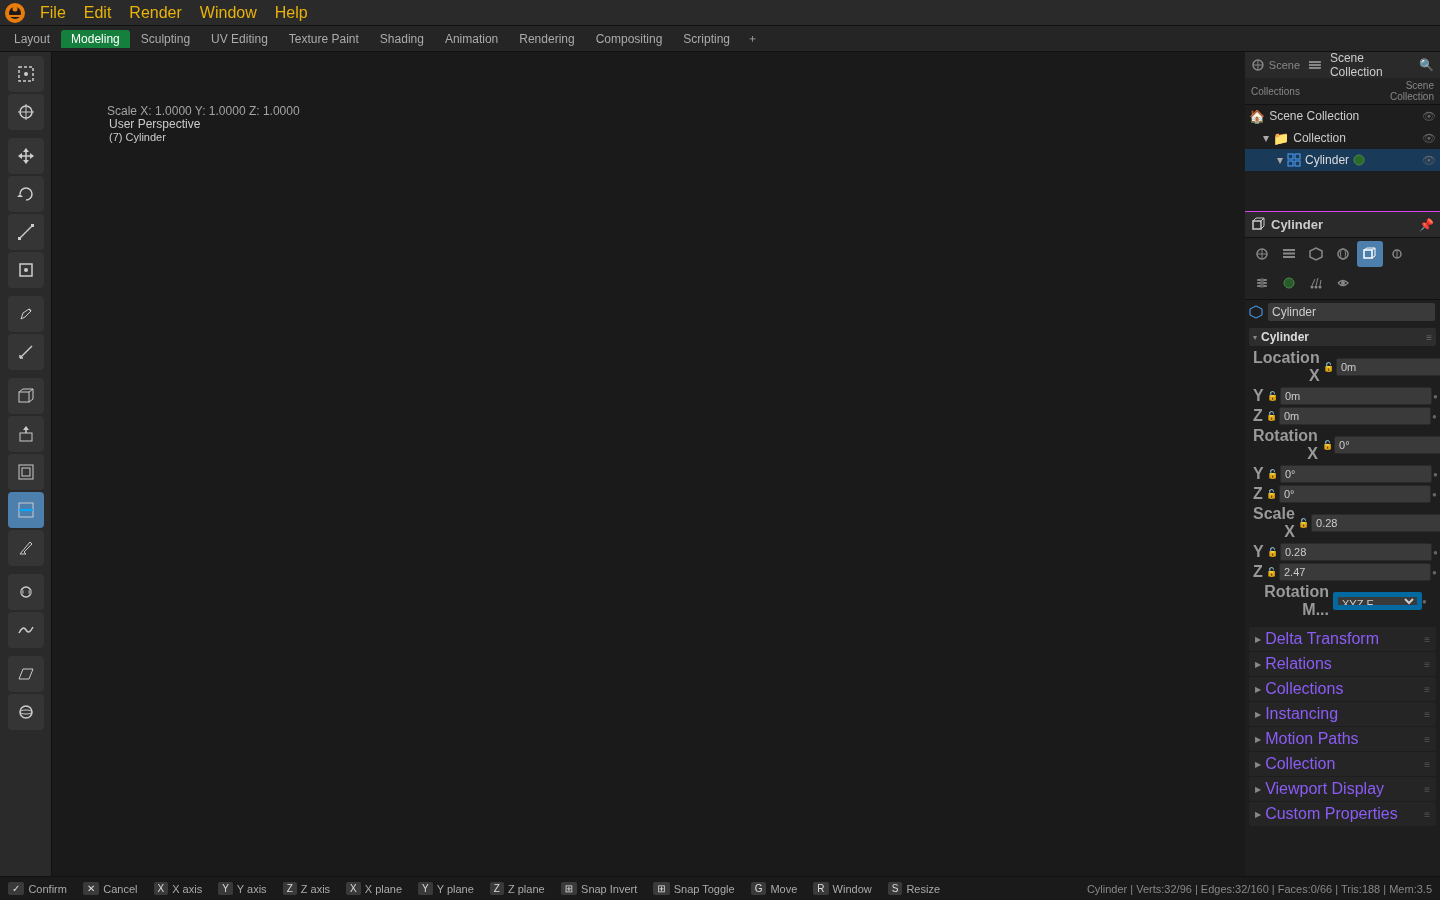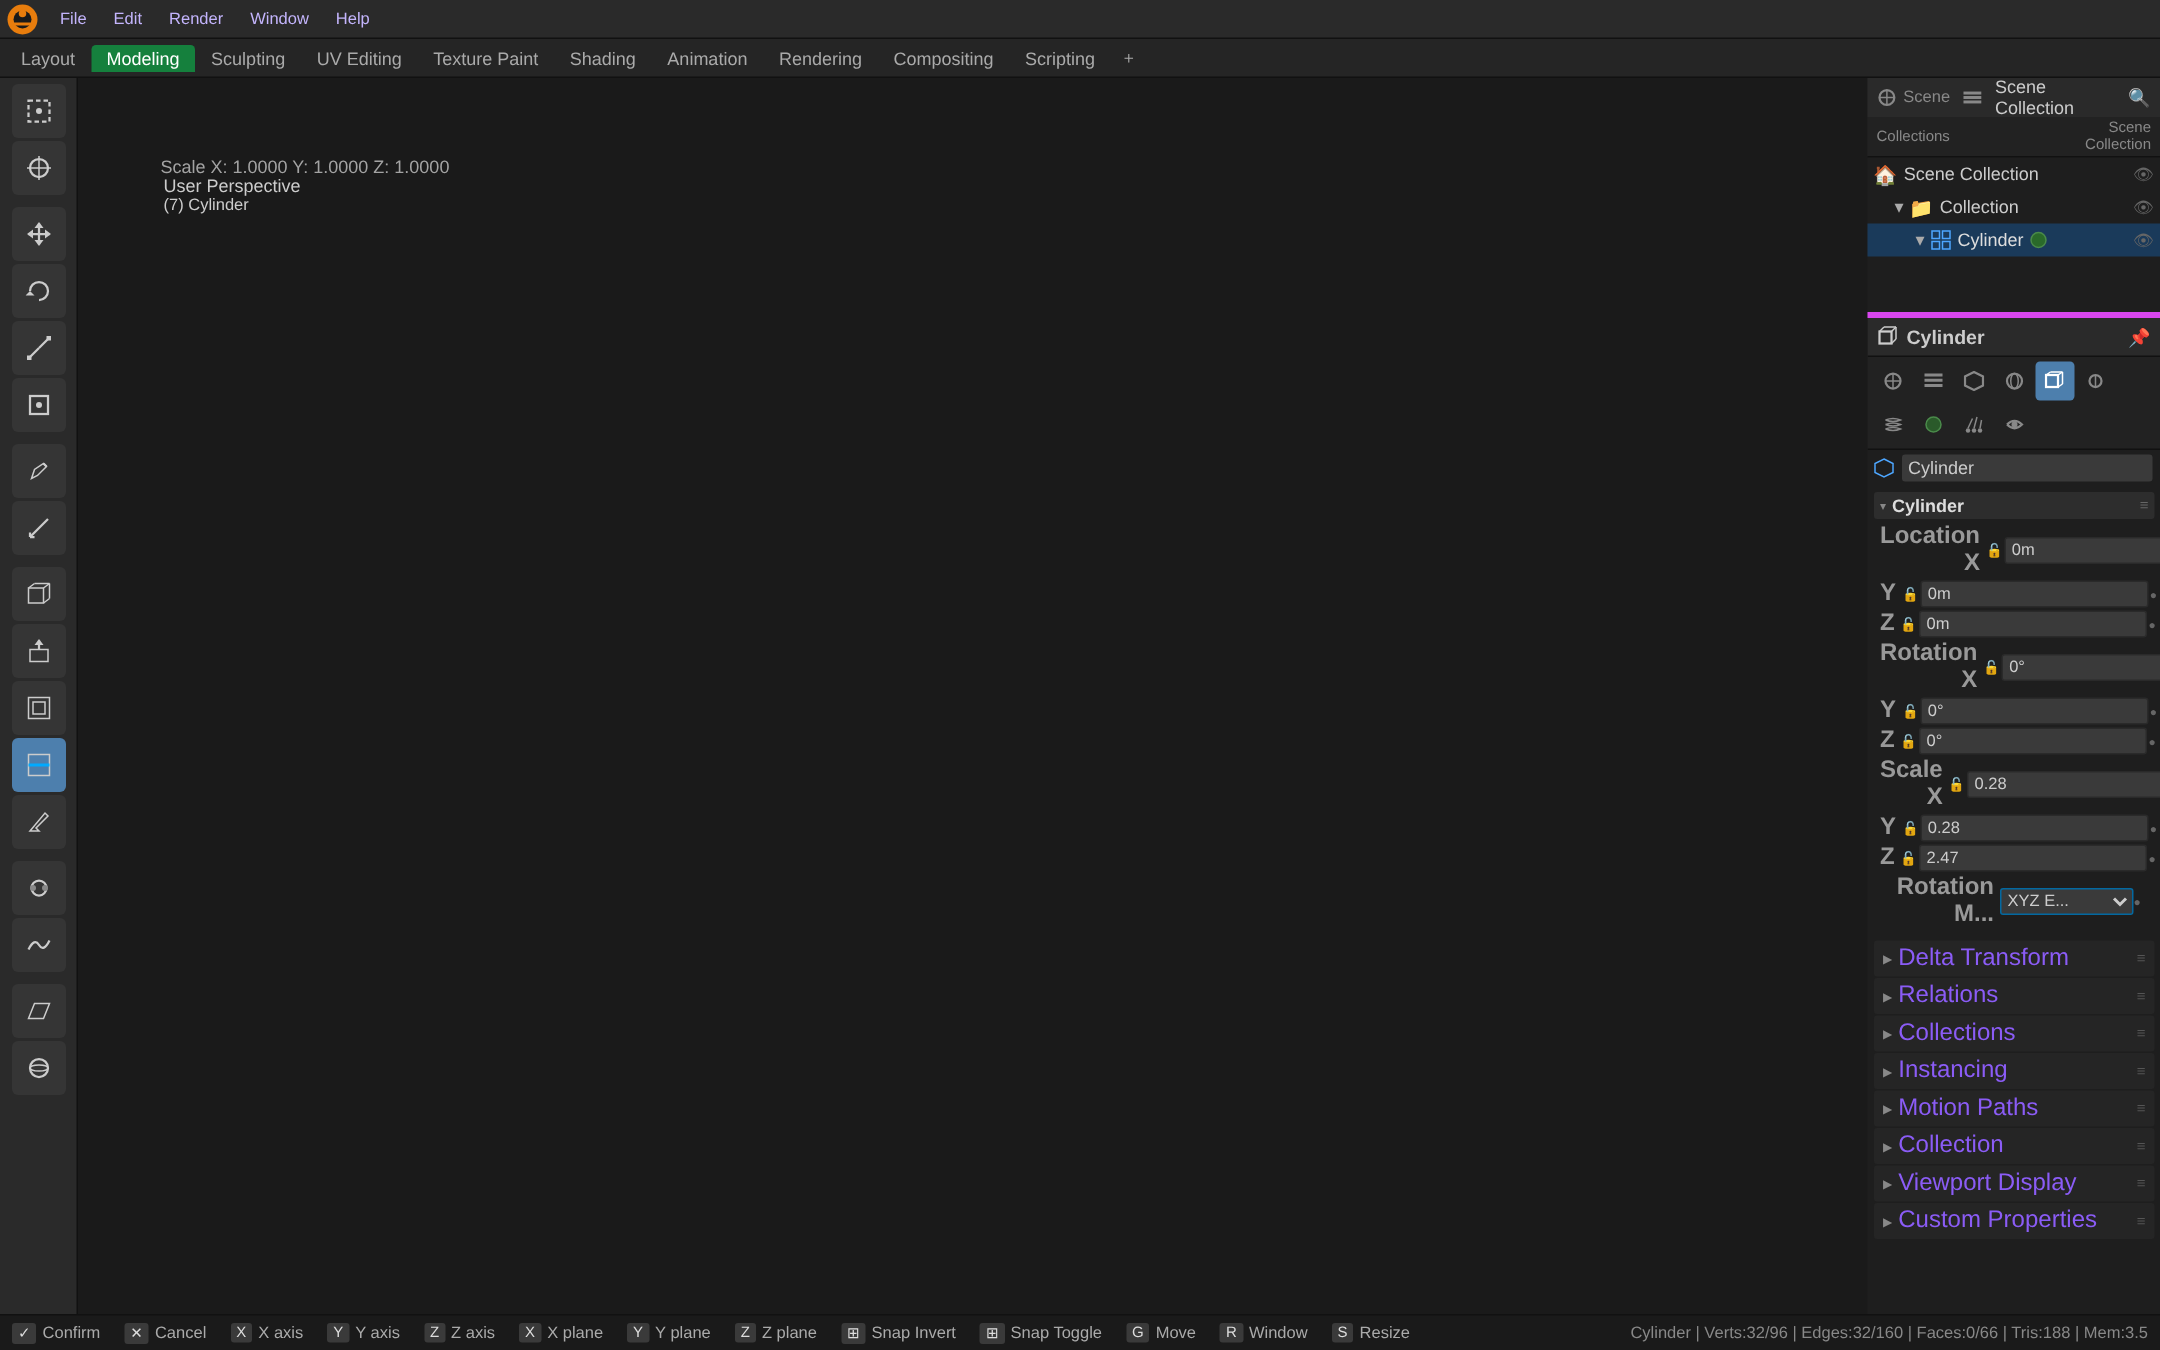--- a/index.html
+++ b/index.html
@@ -23,24 +23,24 @@
       padding: 0 4px;
       gap: 2px;
     }
     .menu-logo {
       width: 22px;
       height: 22px;
       margin-right: 4px;
     }
     .menu-item {
       padding: 2px 8px;
-      color: #c4b5fd;
+      color: #eab308;
       cursor: pointer;
       border-radius: 3px;
-      font-size: 11px;
+      font-size: 16px;
     }
 
     
     #workspace-tabs {
       display: flex;
       align-items: center;
       height: 26px;
       background: #252525;
       border-bottom: 1px solid #111;
       padding: 0 4px;
@@ -163,21 +163,21 @@
     #props-content {
       flex: 1;
       overflow-y: auto;
       padding: 4px;
     }
 
     
     #outliner-panel {
       height: 160px;
       background: #1e1e1e;
-      border-bottom: 4px solid #d946ef;
+      border-bottom: 1px solid #d946ef;
       flex-shrink: 0;
     }
     #outliner-panel-header {
       height: 26px;
       background: #2a2a2a;
       display: flex;
       align-items: center;
       justify-content: space-between;
       padding: 0 6px;
       font-size: 12px;
@@ -817,21 +817,21 @@
 
             <div class="transform-row">
               <span class="t-label">Z</span>
               <span class="t-lock">🔓</span>
               <input type="text" class="t-input" value="2.47" style="">
               <span class="t-dot">●</span>
             </div>
 
             <div class="transform-row">
               <span class="t-label">Rotation M...</span>
-              <select style="flex:1; background:#3a3a3a; border:1px solid #0369a1; color:#ccc; font-size:11px; height:18px; border-radius:2px;">
+              <select style="flex:1; background:#3a3a3a; border:5px solid #0369a1; color:#ccc; font-size:11px; height:18px; border-radius:2px;">
                 <option>XYZ E...</option>
               </select>
               <span class="t-dot">●</span>
             </div>
           </div>
 
           <div class="collapsed-section">
             <span class="c-tri">▶</span>
             <span class="c-name">Delta Transform</span>
             <span class="c-menu">≡</span>

